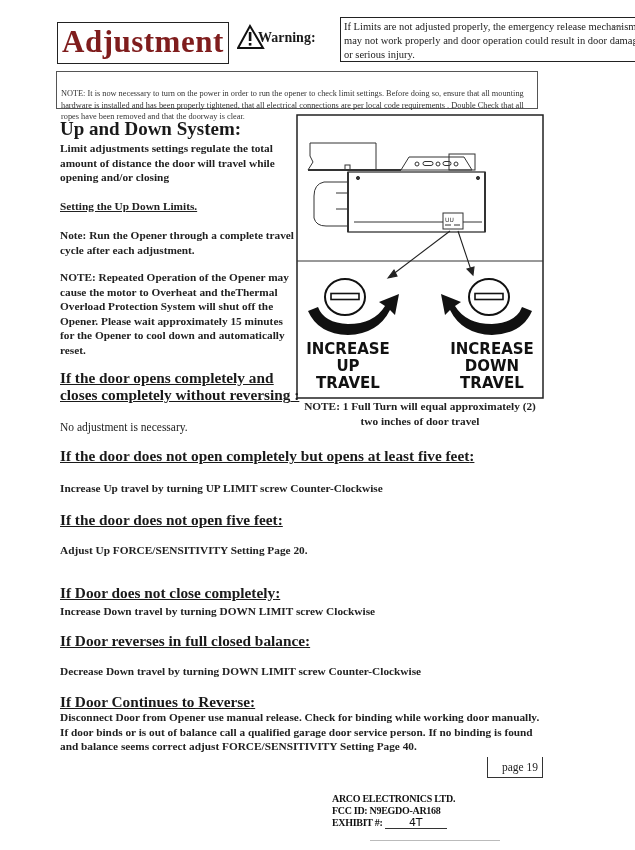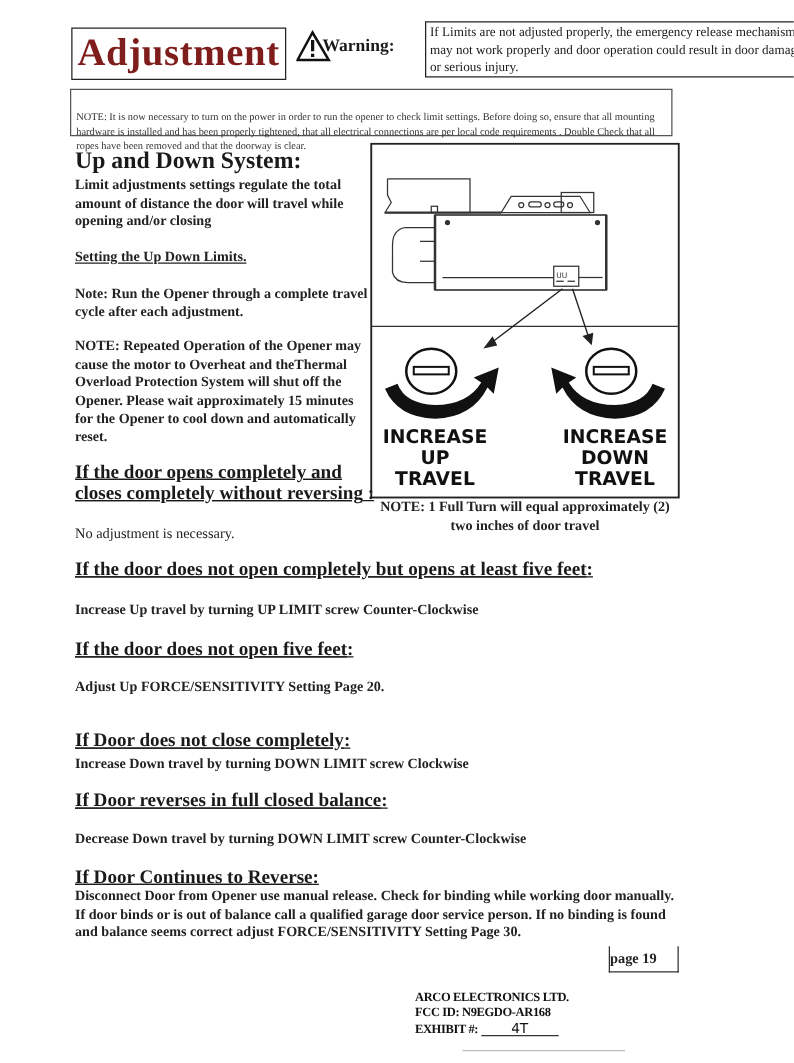--- a/index.html
+++ b/index.html
@@ -25,21 +25,21 @@
   .h-notfull { left: 60px; top: 447px; }
   .p-inc-up { left: 60px; top: 481px; }
   .h-notfive { left: 60px; top: 511px; }
   .p-adj-up { left: 60px; top: 543px; }
   .h-notclose { left: 60px; top: 572px; margin-top: 12px; }
   .p-inc-down { left: 60px; top: 604px; }
   .h-reverses { left: 60px; top: 632px; }
   .p-dec-down { left: 60px; top: 664px; }
   .h-continues { left: 60px; top: 693px; }
   .p-continues { left: 60px; top: 710px; width: 480px; }
-  .page-box { left: 487px; top: 757px; width: 56px; height: 21px; border-left: 1.5px solid #333; border-right: 1.5px solid #333; border-bottom: 1.5px solid #333; font-size: 11.5px; font-weight: bold; padding-right: 4px; box-sizing: border-box; line-height: 21px; color: #222; }
+  .page-box { left: 487px; top: 757px; width: 56px; height: 21px; border-left: 1.5px solid #333; border-right: 1.5px solid #333; border-bottom: 1.5px solid #333; font-size: 11.5px; font-weight: normal; text-align: right; padding-right: 4px; box-sizing: border-box; line-height: 21px; color: #222; }
   .fcc { left: 332px; top: 793px; font-family: "Liberation Serif", serif; font-size: 10px; font-weight: bold; line-height: 12px; letter-spacing: -0.3px; color: #111; }
   .exhibit-val { display: inline-block; width: 62px; border-bottom: 1px solid #333; text-align: center; font-family: "DejaVu Sans", sans-serif; font-weight: normal; font-size: 11px; line-height: 11px; }
   .scan-line { height: 1px; background: #bbb; }
   .u { text-decoration: underline; }
 </style>
 </head>
 <body>
 
 <div class="abs title-box"></div>
 <div class="abs title-text">Adjustment</div>
@@ -131,21 +131,21 @@
 <div class="abs h2 h-notfive"><span class="u">If the door does not open five feet</span><span>:</span></div>
 <div class="abs p p-adj-up">Adjust Up FORCE/SENSITIVITY Setting Page 20.</div>
 
 <div class="abs h2 h-notclose"><span class="u">If Door does not close completely</span><span>:</span></div>
 <div class="abs p p-inc-down">Increase Down travel by turning DOWN LIMIT screw Clockwise</div>
 
 <div class="abs h2 h-reverses"><span class="u">If Door reverses in full closed balance</span><span>:</span></div>
 <div class="abs p p-dec-down">Decrease Down travel by turning DOWN LIMIT screw Counter-Clockwise</div>
 
 <div class="abs h2 h-continues"><span class="u">If Door Continues to Reverse</span><span>:</span></div>
-<div class="abs p p-continues">Disconnect Door from Opener use manual release. Check for binding while working door manually. If door binds or is out of balance call a qualified garage door service person. If no binding is found and balance seems correct adjust FORCE/SENSITIVITY Setting Page 30.</div>
+<div class="abs p p-continues">Disconnect Door from Opener use manual release. Check for binding while working door manually. If door binds or is out of balance call a qualified garage door service person. If no binding is found and balance seems correct adjust FORCE/SENSITIVITY Setting Page 40.</div>
 
 <div class="abs page-box">page 19</div>
 <div class="abs fcc">
   <div>ARCO ELECTRONICS LTD.</div>
   <div>FCC ID:  N9EGDO-AR168</div>
   <div><span>EXHIBIT #:</span> <span class="exhibit-val">4T</span></div>
 </div>
 <div class="abs scan-line" style="left:370px; top:840px; width:130px;"></div>
 <div class="abs scan-line" style="left:612px; top:26px; width:10px; background:#999;"></div>
 

